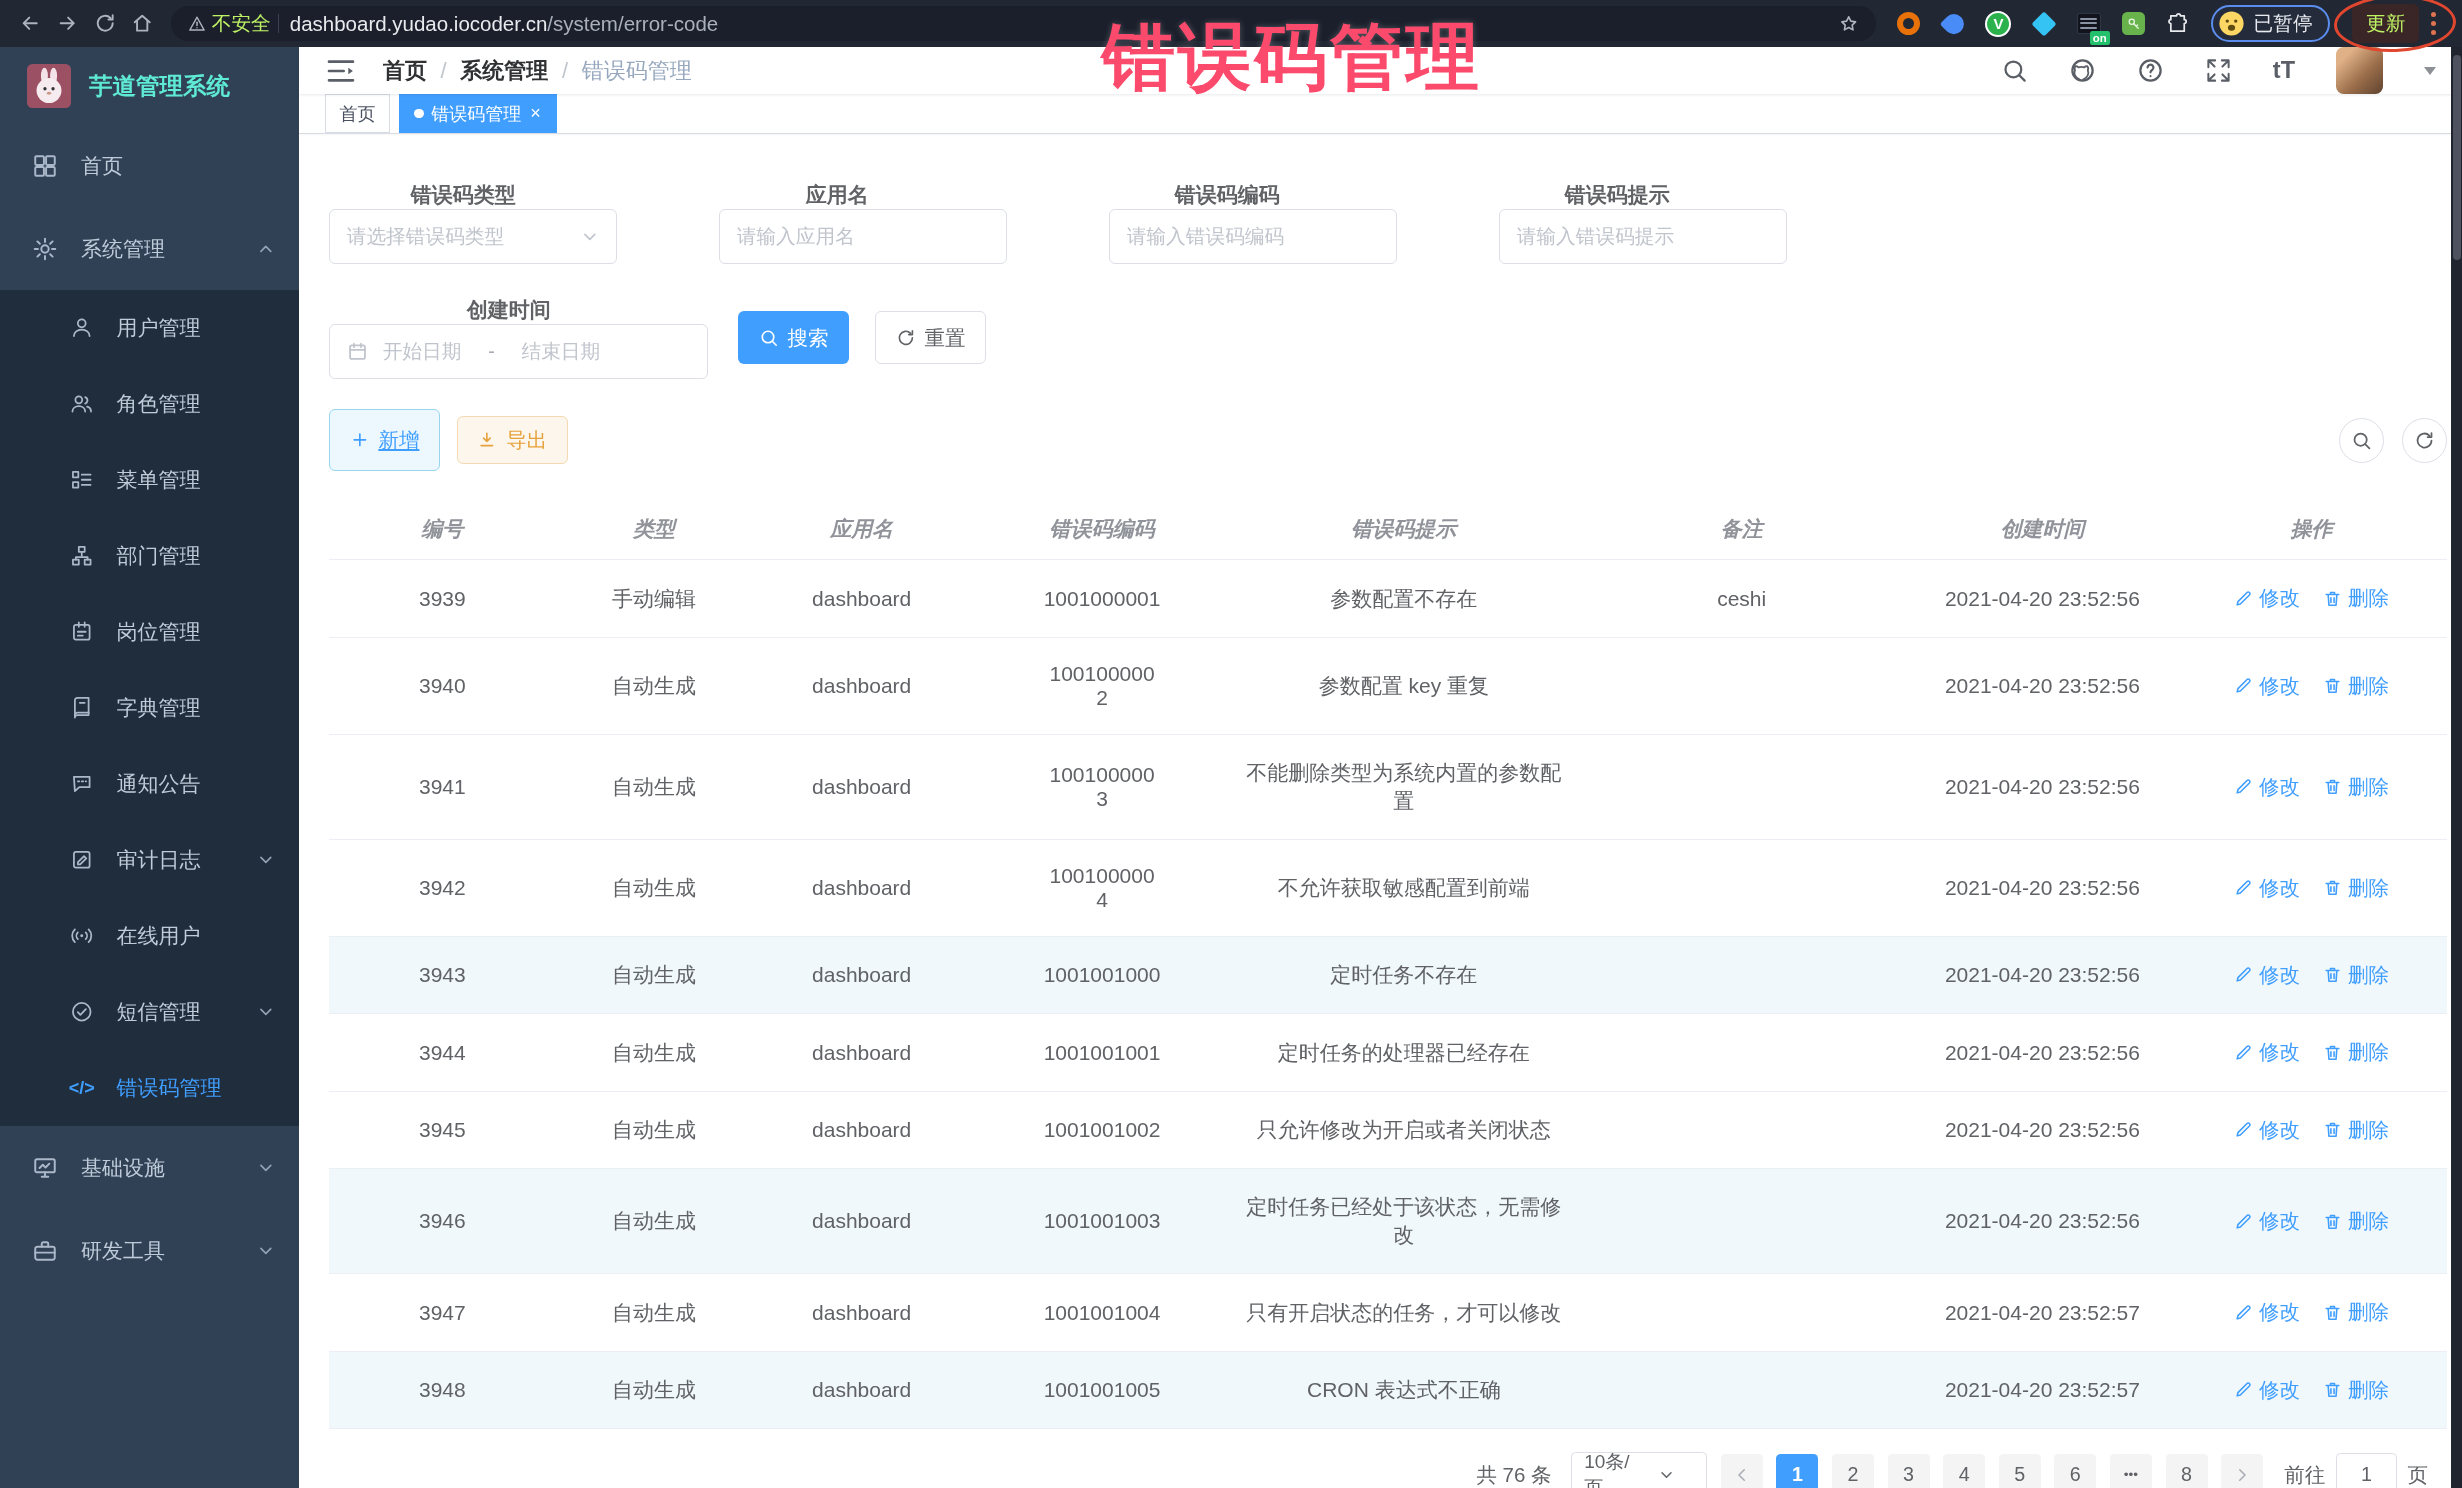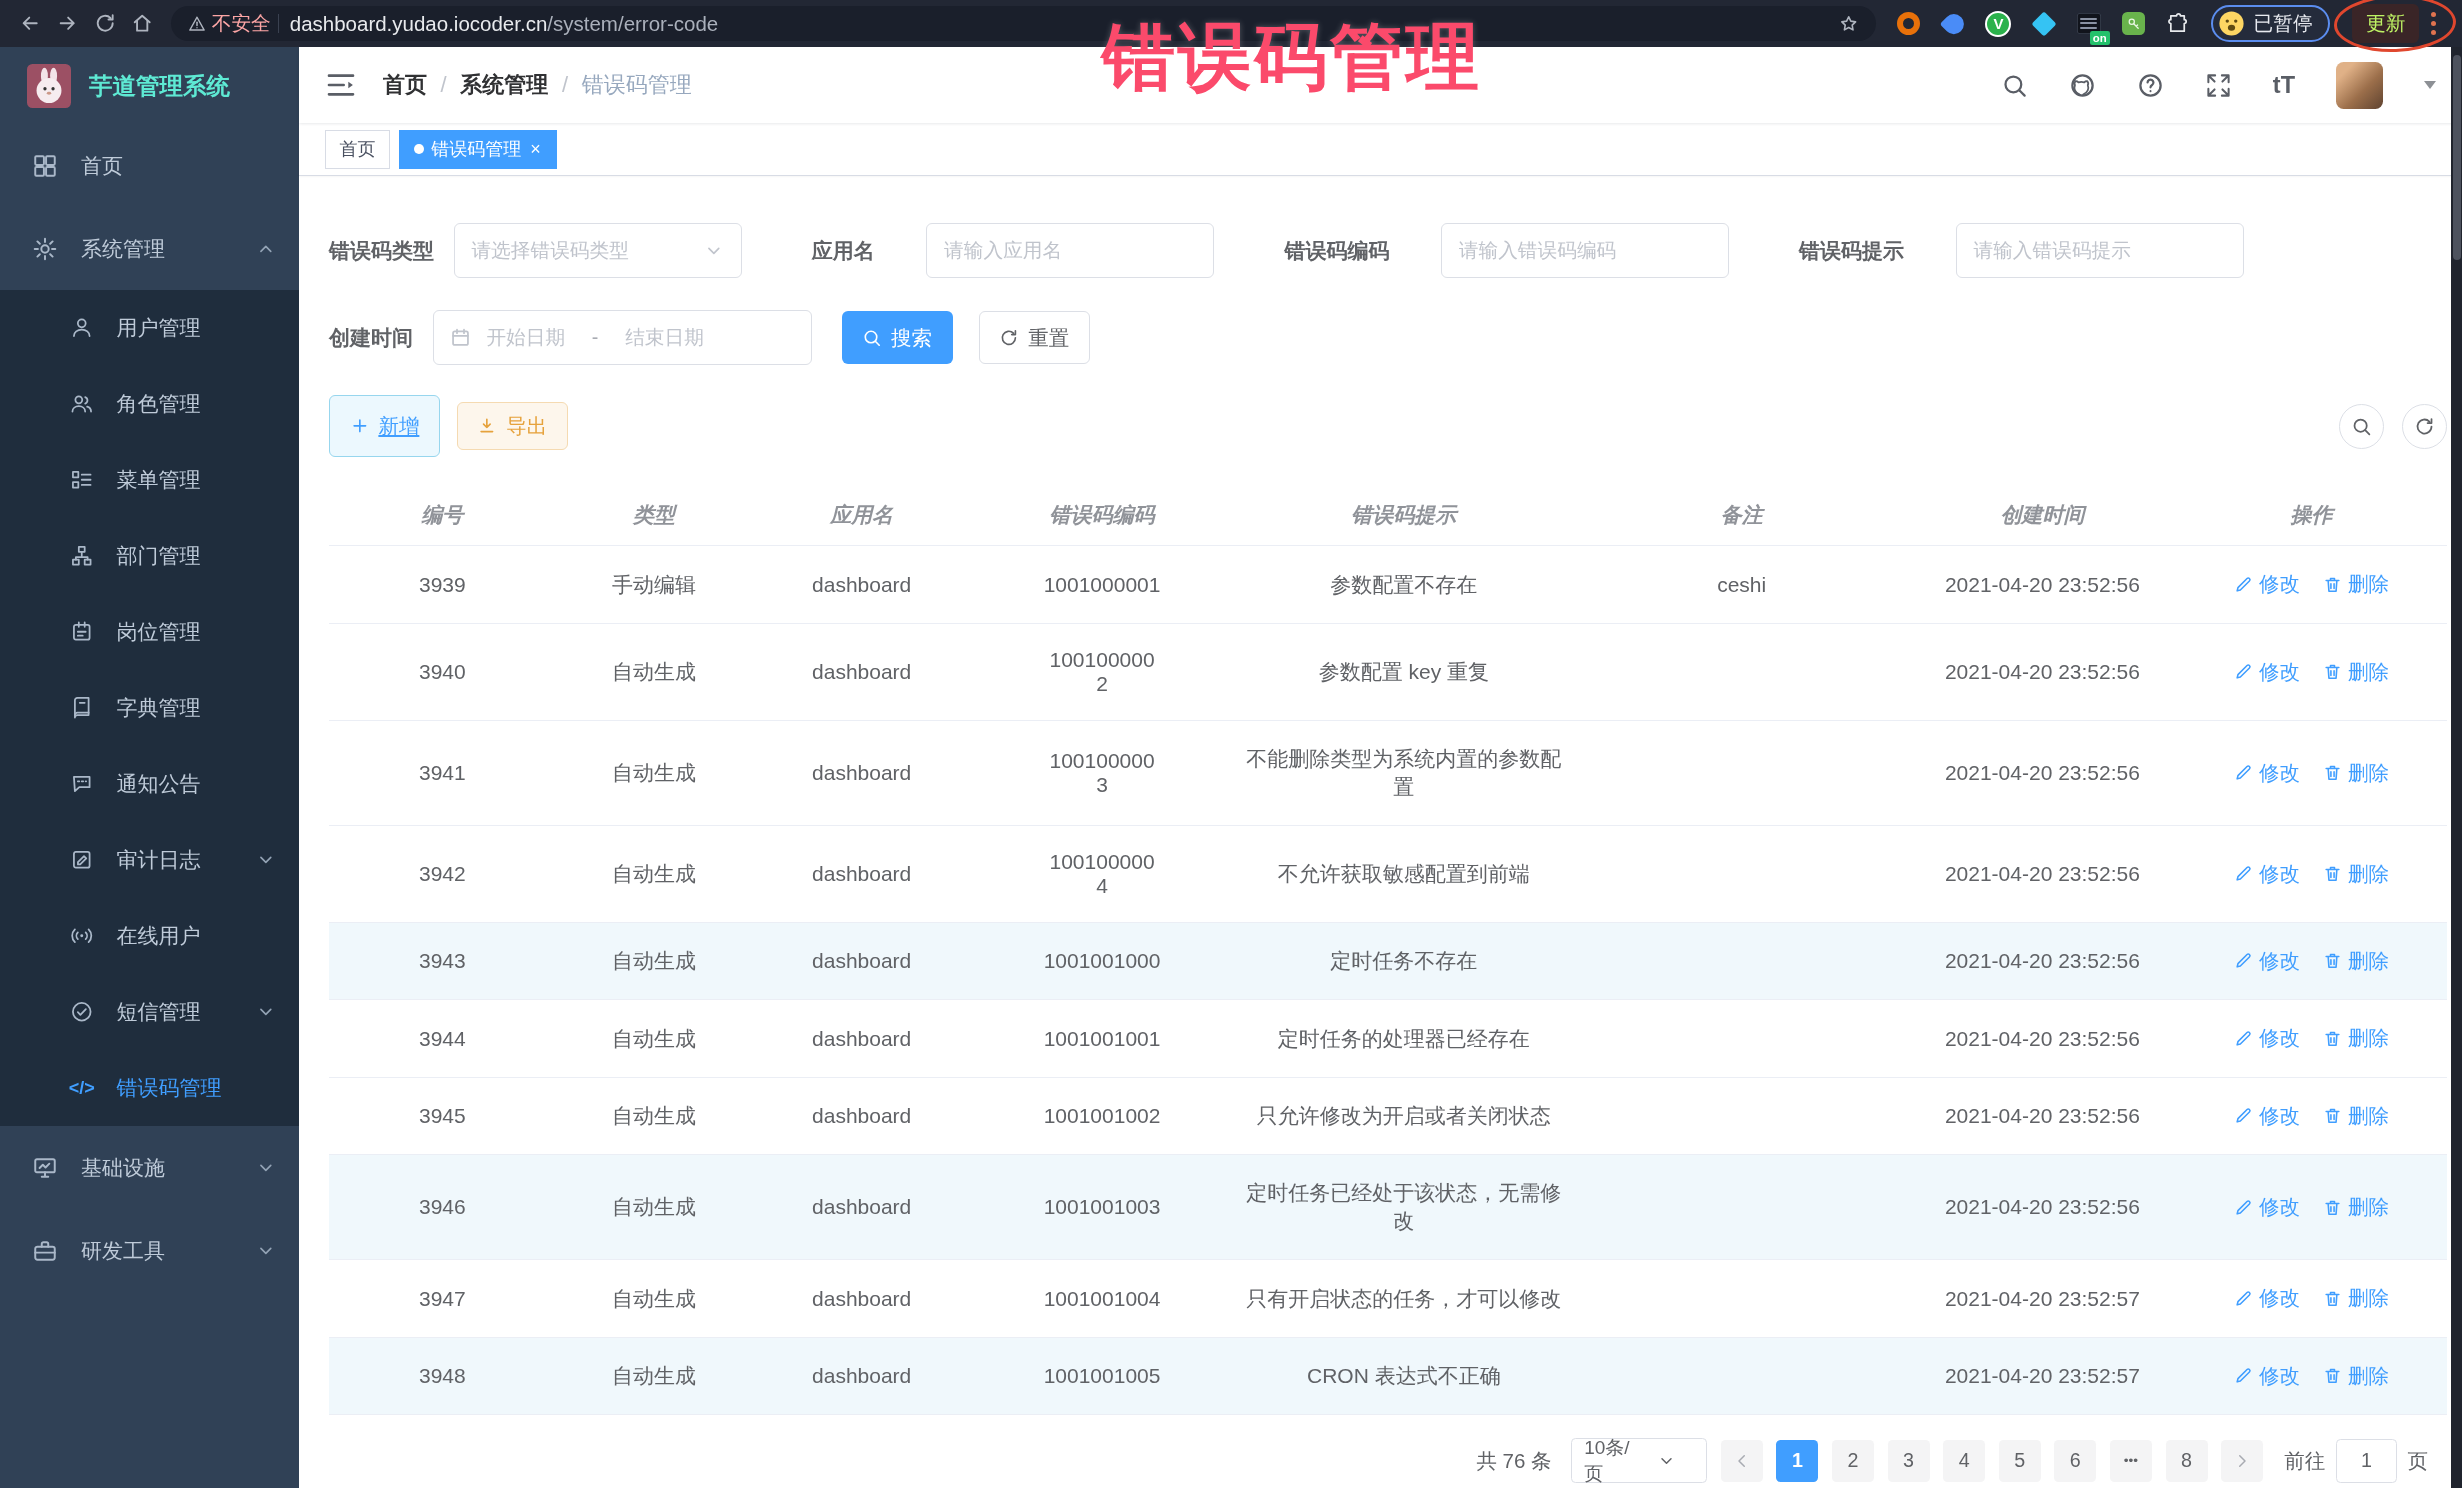--- a/index.html
+++ b/index.html
@@ -9,21 +9,21 @@
   .ic svg { width:100%; height:100%; fill:none; stroke:currentColor; stroke-width:2;
     stroke-linecap:round; stroke-linejoin:round; }
 
   
   .browser-bar { position:relative; height:47px; background:#222734; display:flex;
     align-items:center; padding:0 13.6px; gap:4.5px; z-index:40; }
   .bicon { width:33px; height:33px; padding:5.3px; color:#aeb4bf; border-radius:50%; flex:0 0 auto; }
   .url-pill { flex:1; height:35px; margin:0 7.6px; background:#1a1f2b; border-radius:17.4px;
     display:flex; align-items:center; padding:0 12px; color:#e8eaed; min-width:0; }
   .url-pill .bicon { width:27px; height:27px; padding:4.5px; }
-  .sec-label { font-size:19.7px; color:#fca5a5; margin:0 7.6px 0 1.5px; }
+  .sec-label { font-size:19.7px; color:#bef264; margin:0 7.6px 0 1.5px; }
   .url-div { width:0.8px; height:19.7px; background:#3a4150; margin-right:10.6px; }
   .url-text { font-size:20.5px; white-space:nowrap; overflow:hidden; flex:1; }
   .url-path { color:#aab0bb; }
   .star { width:30px; height:30px; padding:5.3px; color:#aeb4bf; flex:0 0 auto; }
   .ext { width:30px; height:30px; flex:0 0 auto; margin:0 5.3px; display:flex;
     align-items:center; justify-content:center; position:relative; }
   .ext-donut { width:23px; height:23px; border:6.8px solid #e8710a; border-radius:50%; }
   .ext-drop  { width:19.7px; height:19.7px; background:#4a8cf7; border-radius:50% 50% 50% 3px;
     transform:rotate(45deg); }
   .ext-green { width:26px; height:26px; background:#2bb24c; border-radius:50%; color:#fff;
@@ -96,21 +96,21 @@
   .tag { height:39px; display:flex; align-items:center; gap:7.6px; padding:0 13.6px;
     border:0.8px solid #d8dce5; background:#fff; color:#495060; font-size:18px; cursor:pointer; }
   .tag.active { background:#409eff; border-color:#409eff; color:#fff; }
   .tag-dot { width:9.8px; height:9.8px; border-radius:50%; background:#fff; }
   .tag-close { font-size:18px; padding:0 1.5px; cursor:pointer; }
 
   
   .content { padding:47px 15px 0 30px; }
   .filter-row { display:flex; align-items:center; }
   .filter-row + .filter-row { margin-top:32px; }
-  .f-item { display:flex; align-items:center; margin-right:70px; }
+  .f-item { display:flex; align-items:center; margin-right:70px;flex-direction:column; }
   .f-label { font-size:21px; font-weight:bold; color:#606266; padding-right:19.7px; white-space:nowrap; }
   .f-input { width:288px; height:55px; border:0.8px solid #dcdfe6; border-radius:6px;
     padding:0 16.7px; font-size:19.7px; color:#606266; outline:none;
     font-family:"Liberation Sans","DejaVu Sans",sans-serif;margin-left:32px; }
   .f-input::placeholder { color:#c0c4cc; }
   .select-box { width:288px; height:55px; border:0.8px solid #dcdfe6; border-radius:6px;
     display:flex; align-items:center; padding:0 16.7px; cursor:pointer; }
   .select-ph { font-size:19.7px; color:#c0c4cc; flex:1; }
   .sel-chev { width:19.7px; height:19.7px; color:#c0c4cc; }
   .date-box { width:379px; height:55px; border:0.8px solid #dcdfe6; border-radius:6px;

